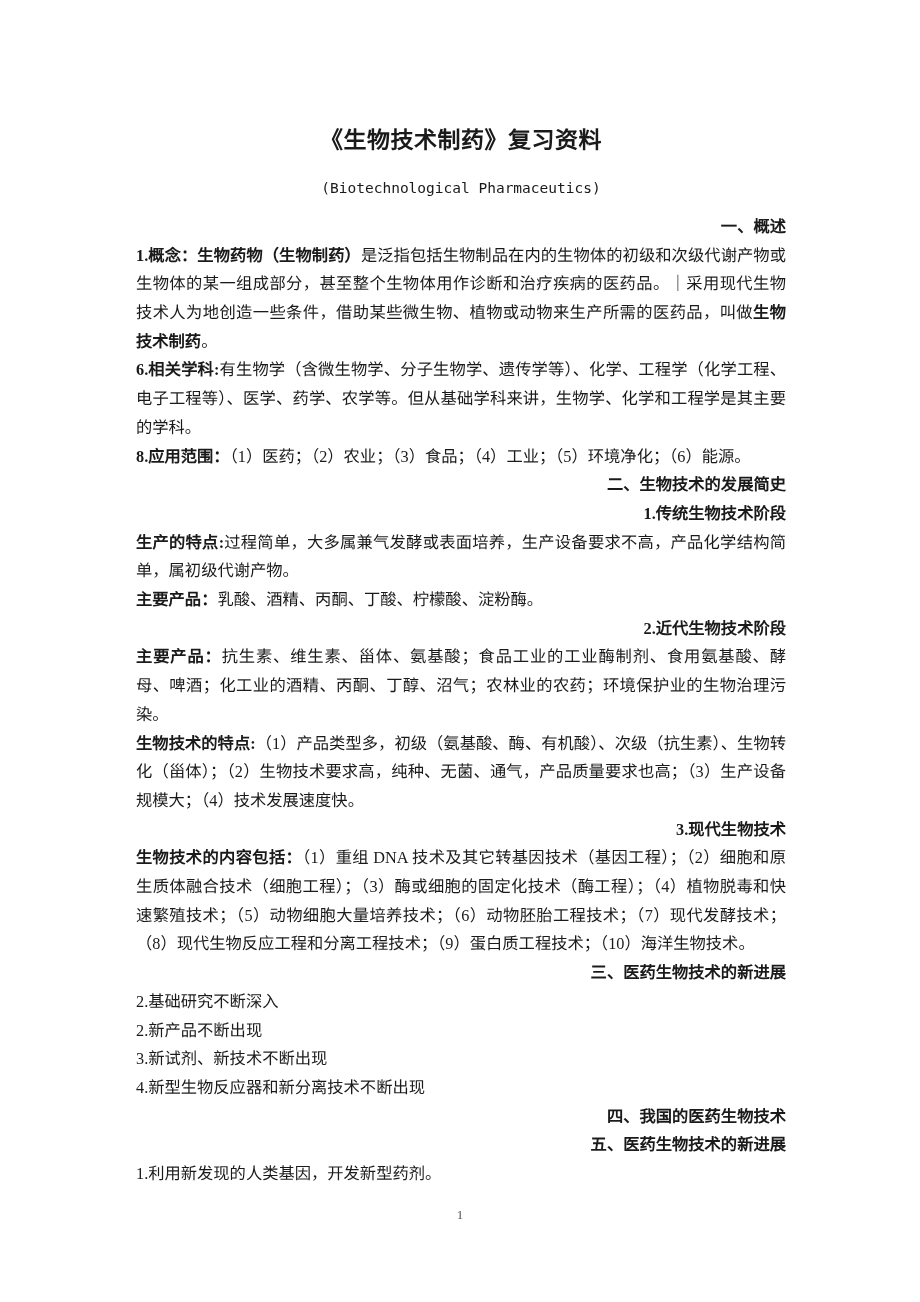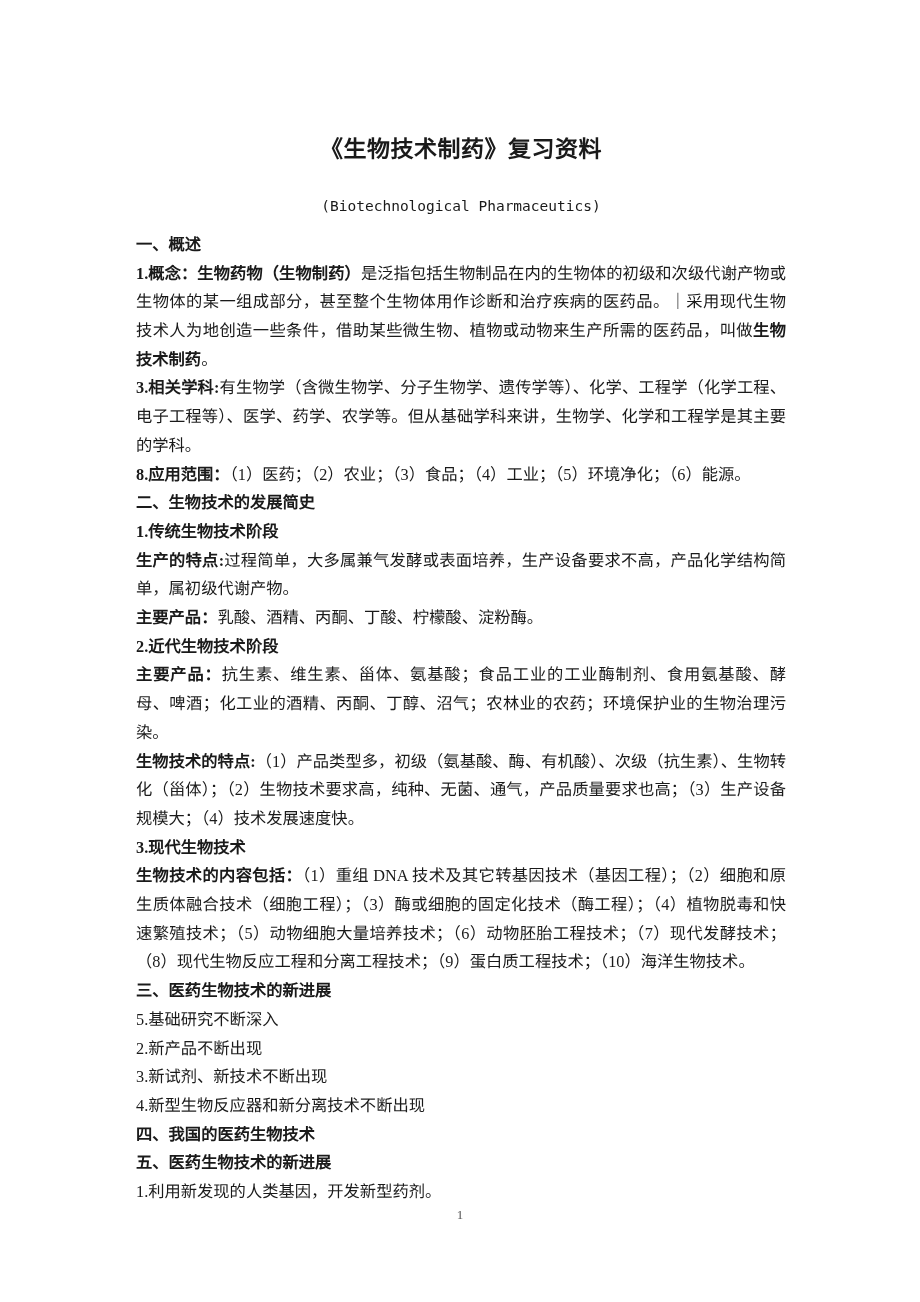--- a/index.html
+++ b/index.html
@@ -28,21 +28,21 @@
     top: 0;
     width: 650px;
   }
 
   
   .doc-title {
     text-align: center;
     font-size: 23px;
     font-weight: bold;
     letter-spacing: 0.5px;
-    margin: 17px;
+    margin: 8px;
     padding-top: 118px;
     line-height: 1.3;
   }
   .doc-subtitle {
     text-align: center;
     font-family: "DejaVu Sans Mono", "Liberation Mono", monospace;
     font-size: 14.5px;
     font-weight: normal;
     letter-spacing: 0px;
     margin: 0;
@@ -67,20 +67,21 @@
     line-height: 28.7px;
     text-align: justify;
     text-justify: inter-ideograph;
     letter-spacing: 0px;
   }
   p.heading {
     margin: 0;
     font-size: 16.3px;
     line-height: 28.7px;
     font-weight: bold;
+    text-align: right;
   }
   .b { font-weight: bold; }
   .n { font-weight: normal; }
 
   
   .page-number {
     position: absolute;
     left: 0;
     right: 0;
     top: 1207px;
@@ -100,39 +101,39 @@
     <h1 class="doc-title">《生物技术制药》复习资料</h1>
     <div class="doc-subtitle">(Biotechnological Pharmaceutics)</div>
 
     <div class="body-block">
 
       <p class="heading">一、概述</p>
 
       <p class="line"><span class="b">1.概念：生物药物（生物制药）</span><span class="n">是泛指包括生物制品在内的生物体的初级和次级代谢产物或生物体的某一组成部分，甚至整个生物体用作诊断和治疗疾病的医药品。｜采用现代生物技术人为地创造一些条件，借助某些微生物、植物或动物来生产所需的医药品，叫做</span><span class="b">生物技术制药</span><span class="n">。</span></p>
 
 
-      <p class="line"><span class="b">3.相关学科:</span><span class="n">有生物学（含微生物学、分子生物学、遗传学等）、化学、工程学（化学工程、电子工程等）、医学、药学、农学等。但从基础学科来讲，生物学、化学和工程学是其主要的学科。</span></p>
+      <p class="line"><span class="b">6.相关学科:</span><span class="n">有生物学（含微生物学、分子生物学、遗传学等）、化学、工程学（化学工程、电子工程等）、医学、药学、农学等。但从基础学科来讲，生物学、化学和工程学是其主要的学科。</span></p>
 
       <p class="line"><span class="b">8.应用范围：</span><span class="n">（1）医药；（2）农业；（3）食品；（4）工业；（5）环境净化；（6）能源。</span></p>
 
       <p class="heading">二、生物技术的发展简史</p>
 
       <p class="heading">1.传统生物技术阶段</p>
       <p class="line"><span class="b">生产的特点:</span><span class="n">过程简单，大多属兼气发酵或表面培养，生产设备要求不高，产品化学结构简单，属初级代谢产物。</span></p>
       <p class="line"><span class="b">主要产品：</span><span class="n">乳酸、酒精、丙酮、丁酸、柠檬酸、淀粉酶。</span></p>
 
       <p class="heading">2.近代生物技术阶段</p>
       <p class="line"><span class="b">主要产品：</span><span class="n">抗生素、维生素、甾体、氨基酸；食品工业的工业酶制剂、食用氨基酸、酵母、啤酒；化工业的酒精、丙酮、丁醇、沼气；农林业的农药；环境保护业的生物治理污染。</span></p>
       <p class="line"><span class="b">生物技术的特点:</span><span class="n">（1）产品类型多，初级（氨基酸、酶、有机酸）、次级（抗生素）、生物转化（甾体）；（2）生物技术要求高，纯种、无菌、通气，产品质量要求也高；（3）生产设备规模大；（4）技术发展速度快。</span></p>
 
       <p class="heading">3.现代生物技术</p>
       <p class="line"><span class="b">生物技术的内容包括：</span><span class="n">（1）重组 DNA 技术及其它转基因技术（基因工程）；（2）细胞和原生质体融合技术（细胞工程）；（3）酶或细胞的固定化技术（酶工程）；（4）植物脱毒和快速繁殖技术；（5）动物细胞大量培养技术；（6）动物胚胎工程技术；（7）现代发酵技术；（8）现代生物反应工程和分离工程技术；（9）蛋白质工程技术；（10）海洋生物技术。</span></p>
 
       <p class="heading">三、医药生物技术的新进展</p>
-      <p class="line">5.基础研究不断深入</p>
+      <p class="line">2.基础研究不断深入</p>
       <p class="line">2.新产品不断出现</p>
       <p class="line">3.新试剂、新技术不断出现</p>
       <p class="line">4.新型生物反应器和新分离技术不断出现</p>
 
       <p class="heading">四、我国的医药生物技术</p>
 
       <p class="heading">五、医药生物技术的新进展</p>
       <p class="line">1.利用新发现的人类基因，开发新型药剂。</p>
 
     </div>

